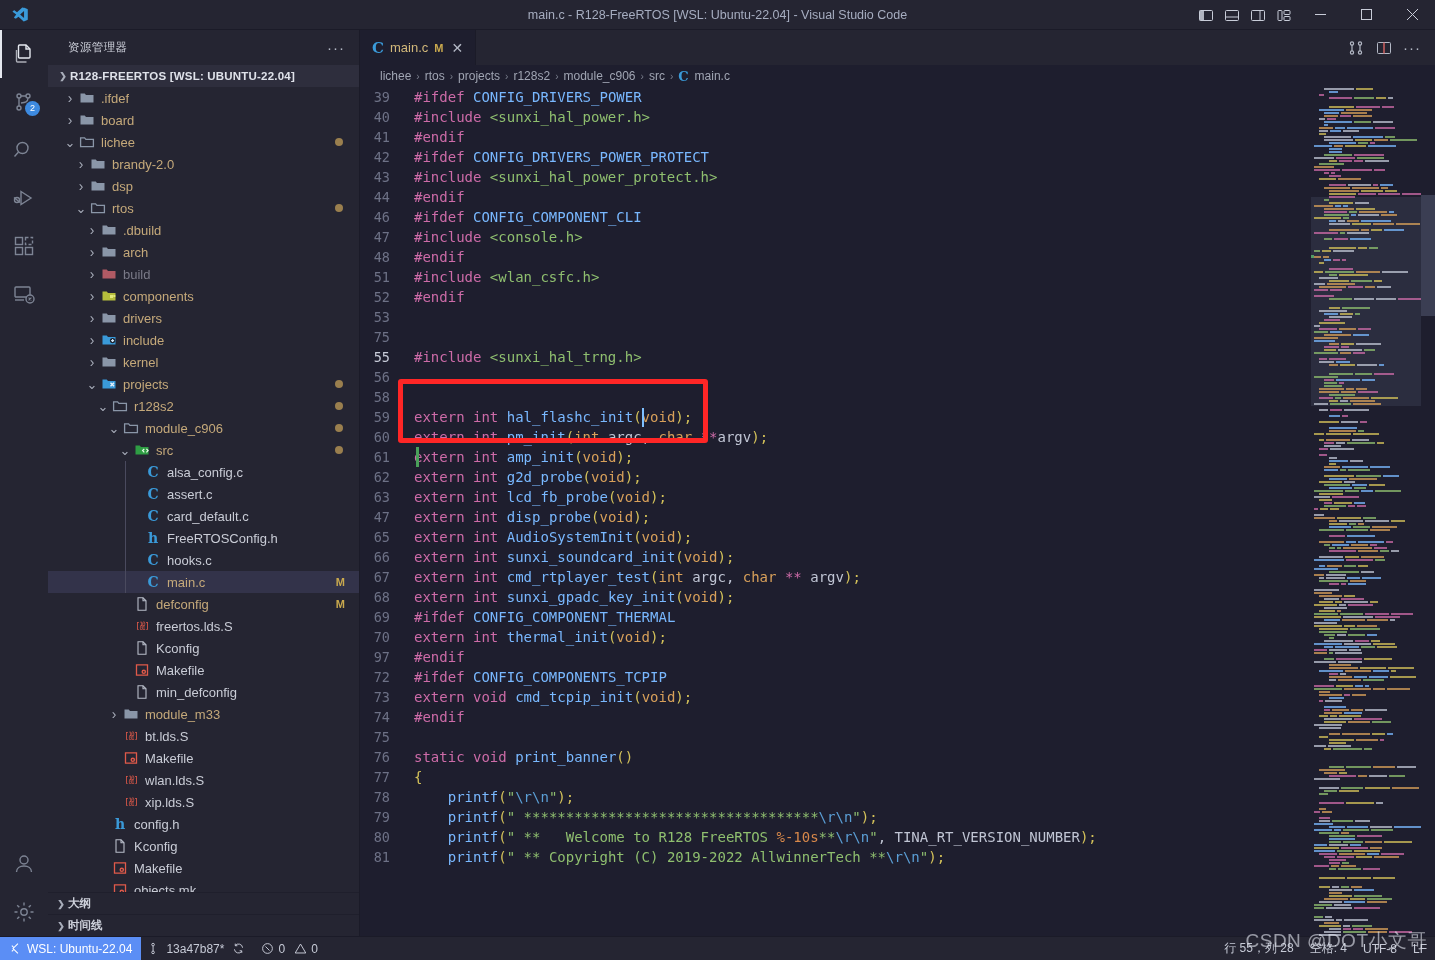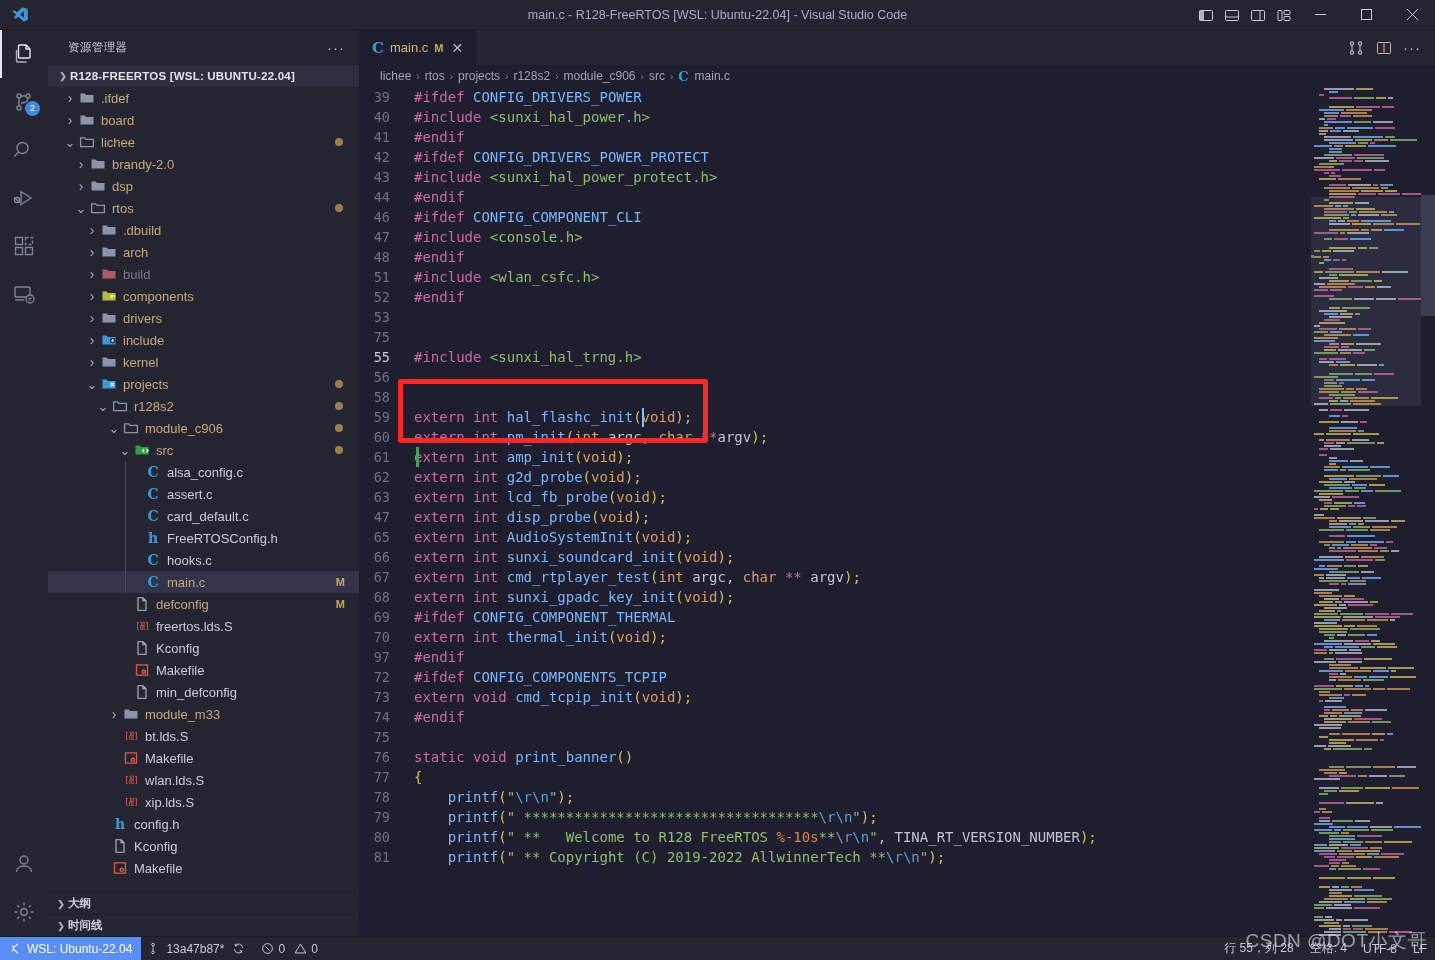--- a/index.html
+++ b/index.html
@@ -658,20 +658,31 @@
         <span class="twist empty" style="font-size: 14px;">›</span>
         <span class="ticon">
           <svg width="16" height="16" viewBox="0 0 16 16">
             <path fill="none" stroke="#e05a4a" stroke-width="1.3" d="M2.5 2.8h11v10.4h-11z"></path>
             <circle cx="9.8" cy="9.8" r="2.3" fill="#e05a4a"></circle>
             <circle cx="9.8" cy="9.8" r=".9" fill="#252532"></circle>
           </svg>
         </span>
         <span class="tlabel color-file">Makefile</span>
       </div>
+      <div class="trow" style="padding-left: 48px;">
+        <span class="twist empty" style="font-size: 14px;">›</span>
+        <span class="ticon">
+          <svg width="16" height="16" viewBox="0 0 16 16">
+            <path fill="none" stroke="#e05a4a" stroke-width="1.3" d="M2.5 2.8h11v10.4h-11z"></path>
+            <circle cx="9.8" cy="9.8" r="2.3" fill="#e05a4a"></circle>
+            <circle cx="9.8" cy="9.8" r=".9" fill="#252532"></circle>
+          </svg>
+        </span>
+        <span class="tlabel color-file">objects.mk</span>
+      </div>
       <div class="guide" style="left: 77px; top: 374px; height: 132px;"></div>
     </div>
   <div id="sidebar-bottom">
     <div class="sect-row">
       <span class="twist">❯</span>
       <span>大纲</span>
     </div>
     <div class="sect-row">
       <span class="twist">❯</span>
       <span>时间线</span>

